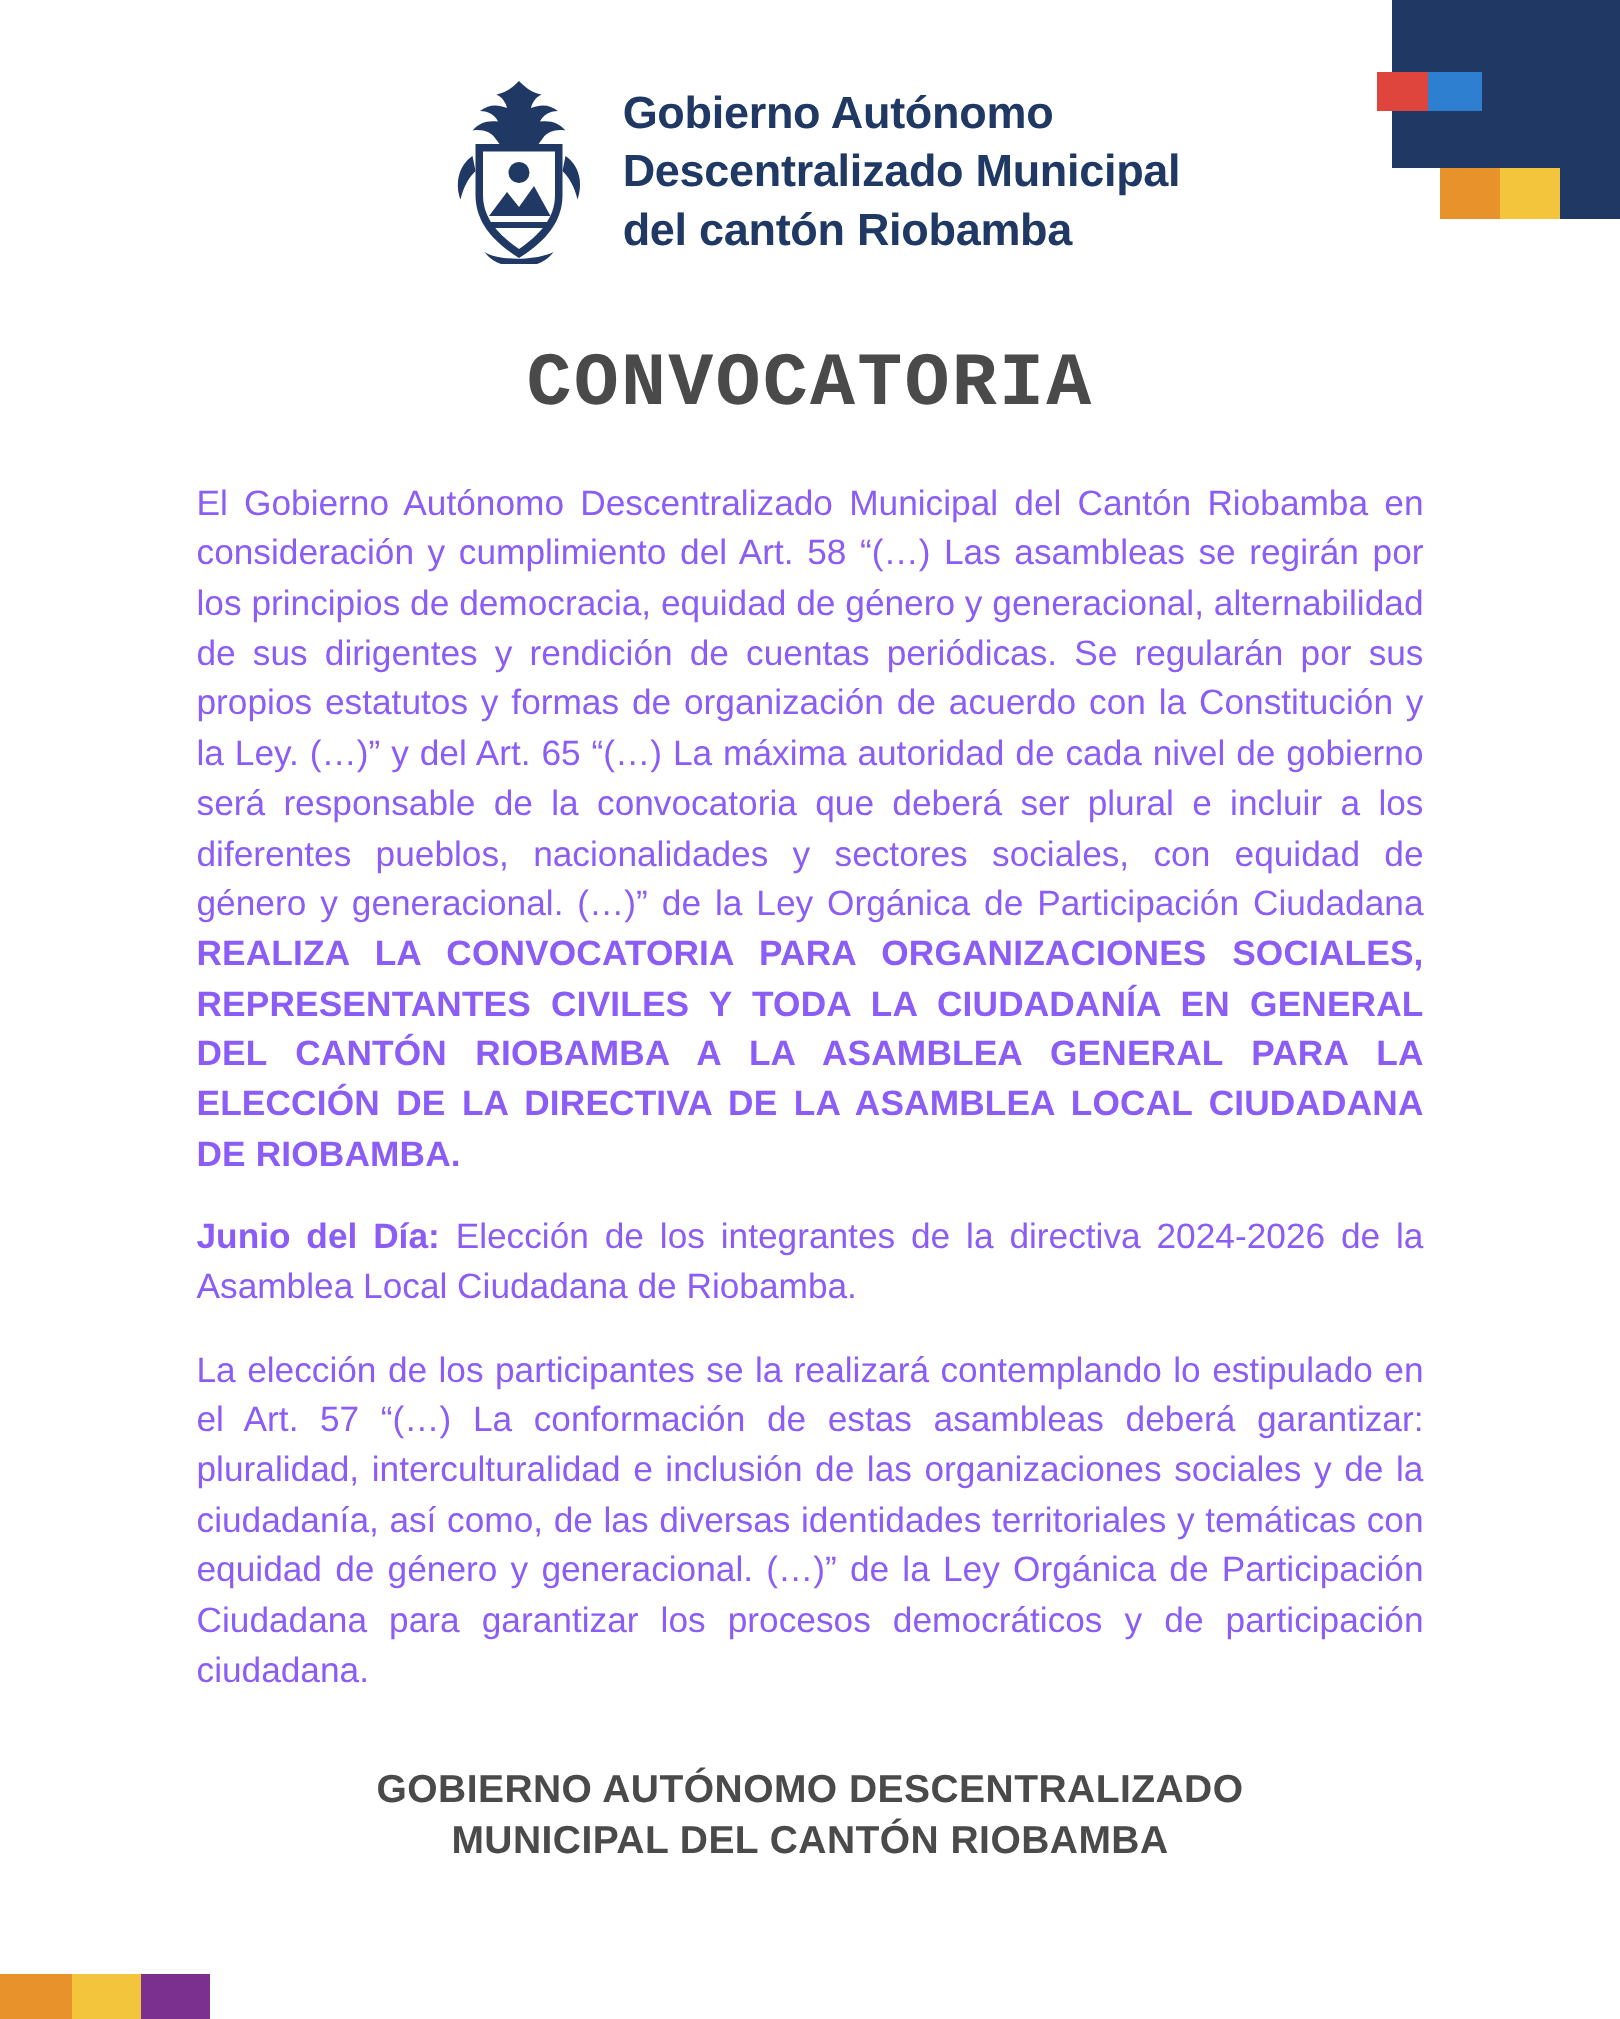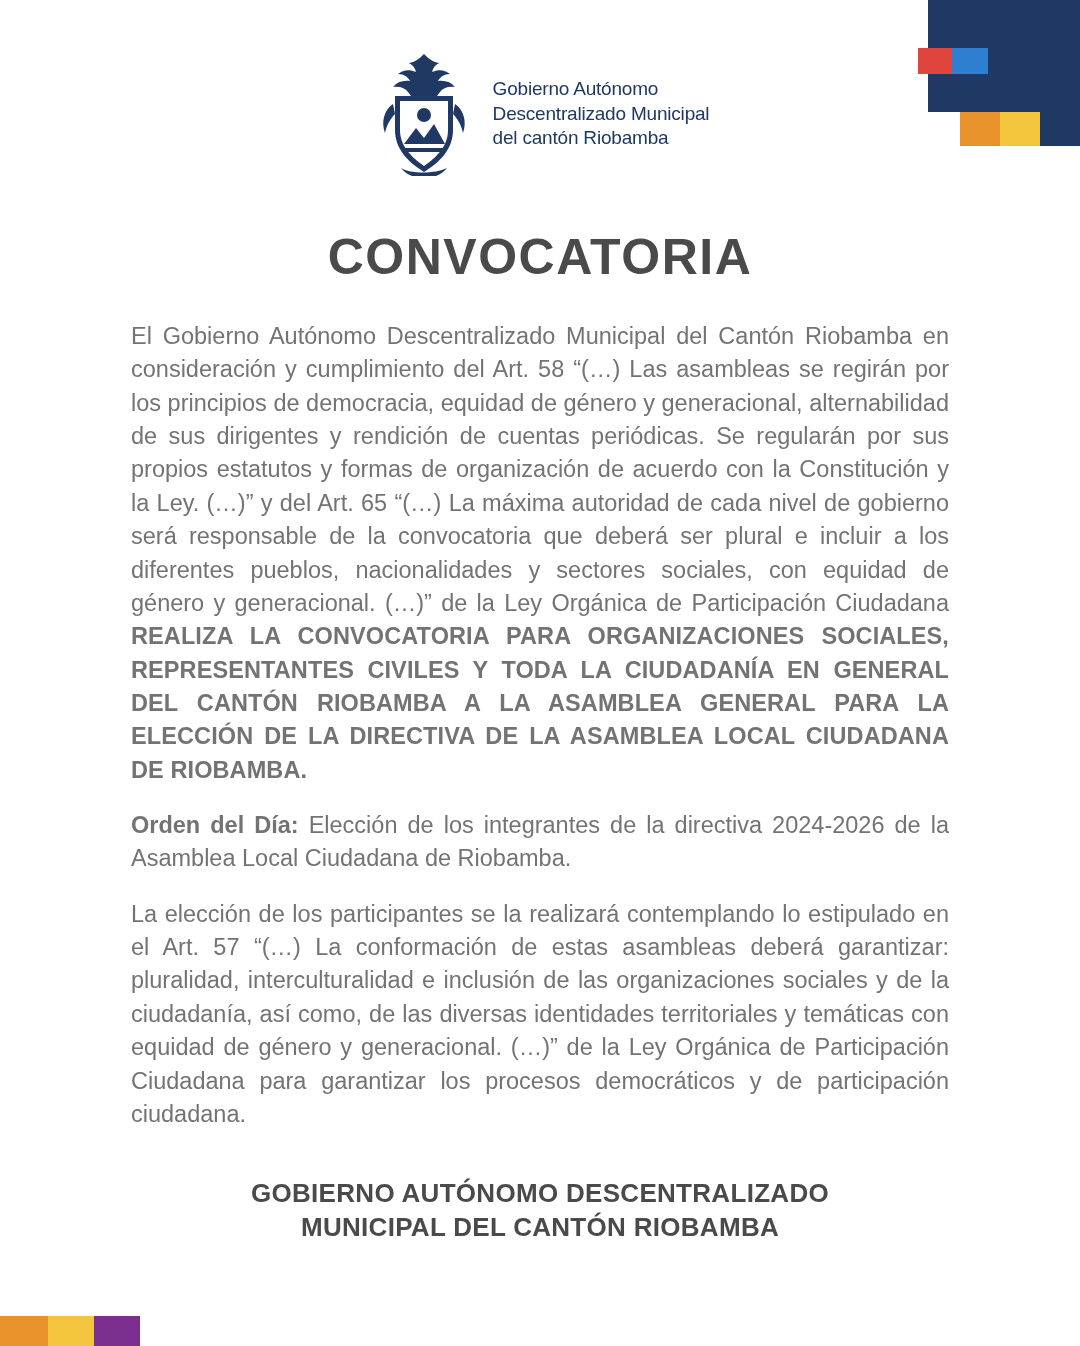--- a/index.html
+++ b/index.html
@@ -113,47 +113,48 @@
     padding-top: 52px;
     gap: 16px;
   }
   .crest {
     width: 106px;
     height: 124px;
     flex: 0 0 auto;
     position: relative;
   }
   .org-name {
-    font-weight: normal;
+    font-weight: bold;
     color: #1f3864;
-    font-size: 19px;
+    font-size: 30px;
     line-height: 1.30;
     letter-spacing: -0.2px;
     white-space: pre-line;
   }
 
   
   .content {
     margin: 0 auto;
     width: 818px;
     padding-top: 52px;
   }
   .doc-title {
     text-align: center;
     font-size: 50px;
     font-weight: bold;
     letter-spacing: 1.5px;
     color: #4a4a4a;
     margin-bottom: 34px;
+    font-family: Liberation Mono, monospace;
   }
   p.para {
     font-size: 23.5px;
     line-height: 1.42;
     text-align: justify;
-    color: #737373;
+    color: #8b5cf6;
     margin: 0 0 22px 0;
   }
   p.para:last-child { margin-bottom: 0; }
   .strong-block {
     font-weight: bold;
     letter-spacing: 0.1px;
   }
   .lead {
     font-weight: bold;
   }
@@ -207,21 +208,21 @@
 </div>
 
 <div class="content">
 
   <div class="doc-title">CONVOCATORIA</div>
 
   <p class="para"><span>El Gobierno Autónomo Descentralizado Municipal del Cantón Riobamba en consideración y cumplimiento del Art. 58 “(…) Las asambleas se regirán por los principios de democracia, equidad de género y generacional, alternabilidad de sus dirigentes y rendición de cuentas periódicas. Se regularán por sus propios estatutos y formas de organización de acuerdo con la Constitución y la Ley. (…)” y del Art. 65 “(…) La máxima autoridad de cada nivel de gobierno será responsable de la convocatoria que deberá ser plural e incluir a los diferentes pueblos, nacionalidades y sectores sociales, con equidad de género y generacional. (…)” de la Ley Orgánica de Participación Ciudadana </span><span class="strong-block">REALIZA LA CONVOCATORIA PARA ORGANIZACIONES SOCIALES, REPRESENTANTES CIVILES Y TODA LA CIUDADANÍA EN GENERAL DEL CANTÓN RIOBAMBA A LA ASAMBLEA GENERAL PARA LA ELECCIÓN DE LA DIRECTIVA DE LA ASAMBLEA LOCAL CIUDADANA DE RIOBAMBA.</span></p>
 
 
 
-  <p class="para"><span class="lead">Orden del Día:</span><span> Elección de los integrantes de la directiva 2024-2026 de la Asamblea Local Ciudadana de Riobamba.</span></p>
+  <p class="para"><span class="lead">Junio del Día:</span><span> Elección de los integrantes de la directiva 2024-2026 de la Asamblea Local Ciudadana de Riobamba.</span></p>
 
   <p class="para">La elección de los participantes se la realizará contemplando lo estipulado en el Art. 57 “(…) La conformación de estas asambleas deberá garantizar: pluralidad, interculturalidad e inclusión de las organizaciones sociales y de la ciudadanía, así como, de las diversas identidades territoriales y temáticas con equidad de género y generacional. (…)” de la Ley Orgánica de Participación Ciudadana para garantizar los procesos democráticos y de participación ciudadana.</p>
 
   <div class="signature">GOBIERNO AUTÓNOMO DESCENTRALIZADO
 MUNICIPAL DEL CANTÓN RIOBAMBA</div>
 </div>
 
 <div class="corner-bottom">
   <div class="b-orange"></div>
   <div class="b-yellow"></div>

